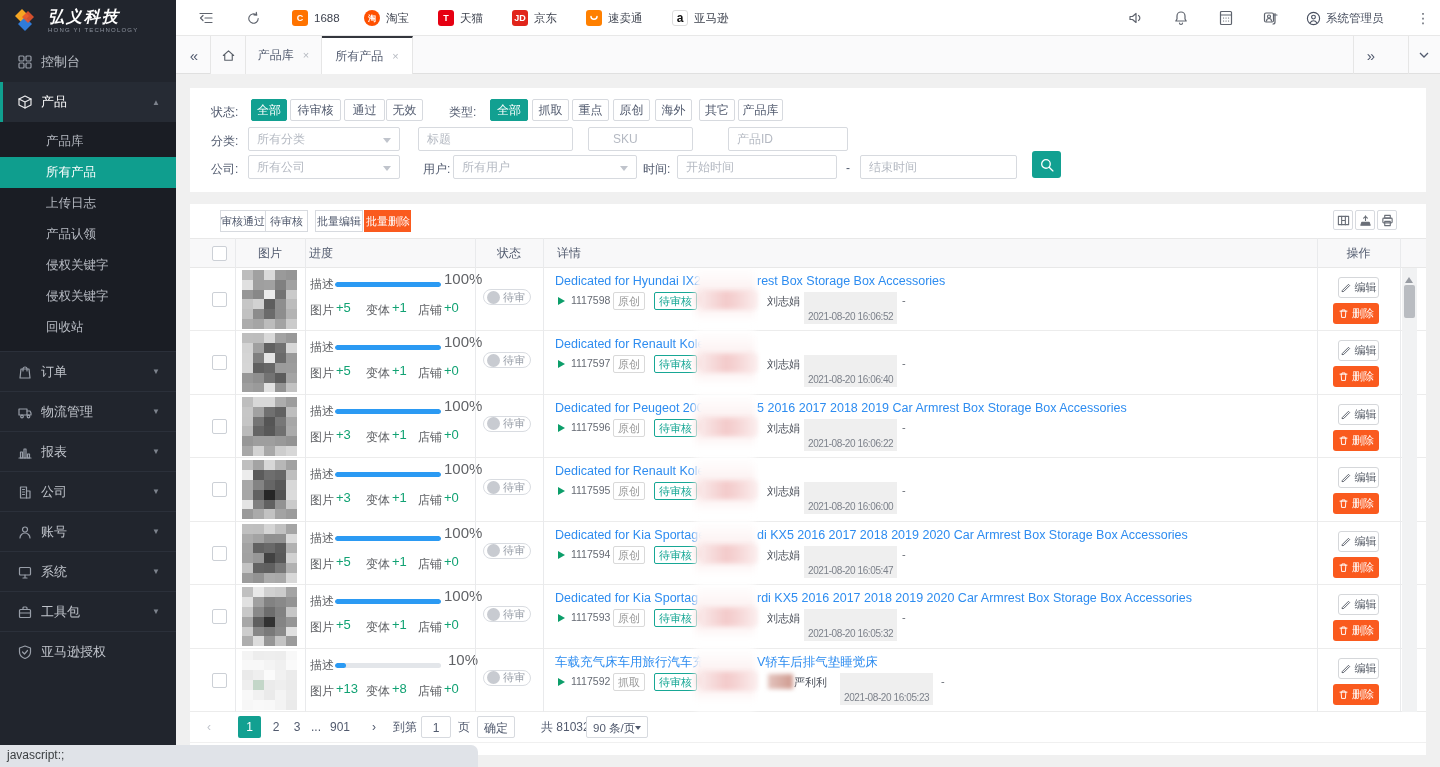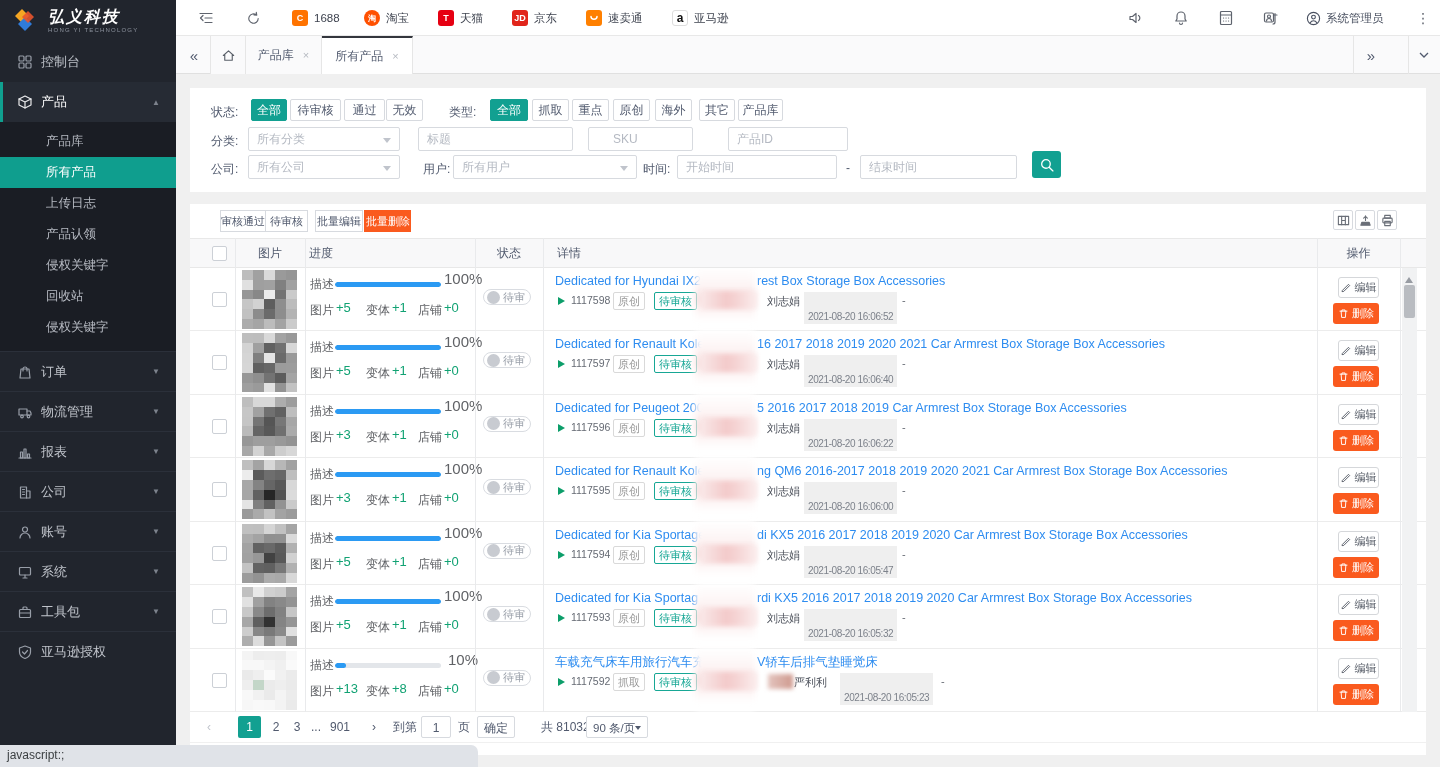--- a/index.html
+++ b/index.html
@@ -136,22 +136,22 @@
         </svg>
         <span class="lbl">产品</span>
         <span class="caret">▲</span>
       </div>
       <div id="submenu">
         <div class="s-item">产品库</div>
         <div class="s-item act">所有产品</div>
         <div class="s-item">上传日志</div>
         <div class="s-item">产品认领</div>
         <div class="s-item">侵权关键字</div>
+        <div class="s-item">侵权关键字</div>
         <div class="s-item">回收站</div>
-        <div class="s-item">侵权关键字</div>
       </div>
       <div class="m-item sep">
         <svg viewBox="0 0 14 14" width="14" height="14" fill="none" stroke="currentColor" stroke-width="1.2" stroke-linecap="round" stroke-linejoin="round" class="mi">
           <path d="M3 4 H11 L12 13 H2 Z"></path>
           <path d="M5 6 V4 a2 2 0 0 1 4 0 V6"></path>
         </svg>
         <span class="lbl">订单</span>
         <span class="caret">▼</span>
       </div>
       <div class="m-item sep">
@@ -476,21 +476,21 @@
           <span class="p-lb" style="left: 120px; top: 34px;">图片</span>
           <span class="p-lb" style="left: 176px; top: 34px;">变体</span>
           <span class="p-lb" style="left: 228px; top: 34px;">店铺</span>
           <span class="p-val" style="left: 146px; top: 32px;">+5</span>
           <span class="p-val" style="left: 202px; top: 32px;">+1</span>
           <span class="p-val" style="left: 254px; top: 32px;">+0</span>
           <span class="pill">
             <i class="dot"></i>
             <span class="pt">待审</span>
           </span>
-          <div class="title"><span>Dedicated for Renault Koleos</span><span class="post">16 2017 2018 2019 2020 2021 Car Armrest Box Storage Box Accessories</span></div>
+          <div class="title"><span>Dedicated for Renault Koleos</span></div>
           <div class="censorv"></div>
           <div class="i-blob"></div>
           <i class="ila i-play"></i>
           <span class="ila i-id">1117597</span>
           <span class="ila i-tag i-tag1">原创</span>
           <span class="ila i-tag i-tag2">待审核</span>
           <span class="ila i-name" style="left: 577px;">刘志娟</span>
           <span class="ila i-badge" style="left: 614px;">2021-08-20 16:06:40</span>
           <span class="ila i-dash" style="left: 712px;">-</span>
           <div class="abtn a-edit">
@@ -620,21 +620,21 @@
           <span class="p-lb" style="left: 120px; top: 34px;">图片</span>
           <span class="p-lb" style="left: 176px; top: 34px;">变体</span>
           <span class="p-lb" style="left: 228px; top: 34px;">店铺</span>
           <span class="p-val" style="left: 146px; top: 32px;">+3</span>
           <span class="p-val" style="left: 202px; top: 32px;">+1</span>
           <span class="p-val" style="left: 254px; top: 32px;">+0</span>
           <span class="pill">
             <i class="dot"></i>
             <span class="pt">待审</span>
           </span>
-          <div class="title"><span>Dedicated for Renault Koleo</span><span class="post">ng QM6 2016-2017 2018 2019 2020 2021 Car Armrest Box Storage Box Accessories</span></div>
+          <div class="title"><span>Dedicated for Renault Koleo</span></div>
           <div class="censorv"></div>
           <div class="i-blob"></div>
           <i class="ila i-play"></i>
           <span class="ila i-id">1117595</span>
           <span class="ila i-tag i-tag1">原创</span>
           <span class="ila i-tag i-tag2">待审核</span>
           <span class="ila i-name" style="left: 577px;">刘志娟</span>
           <span class="ila i-badge" style="left: 614px;">2021-08-20 16:06:00</span>
           <span class="ila i-dash" style="left: 712px;">-</span>
           <div class="abtn a-edit">

